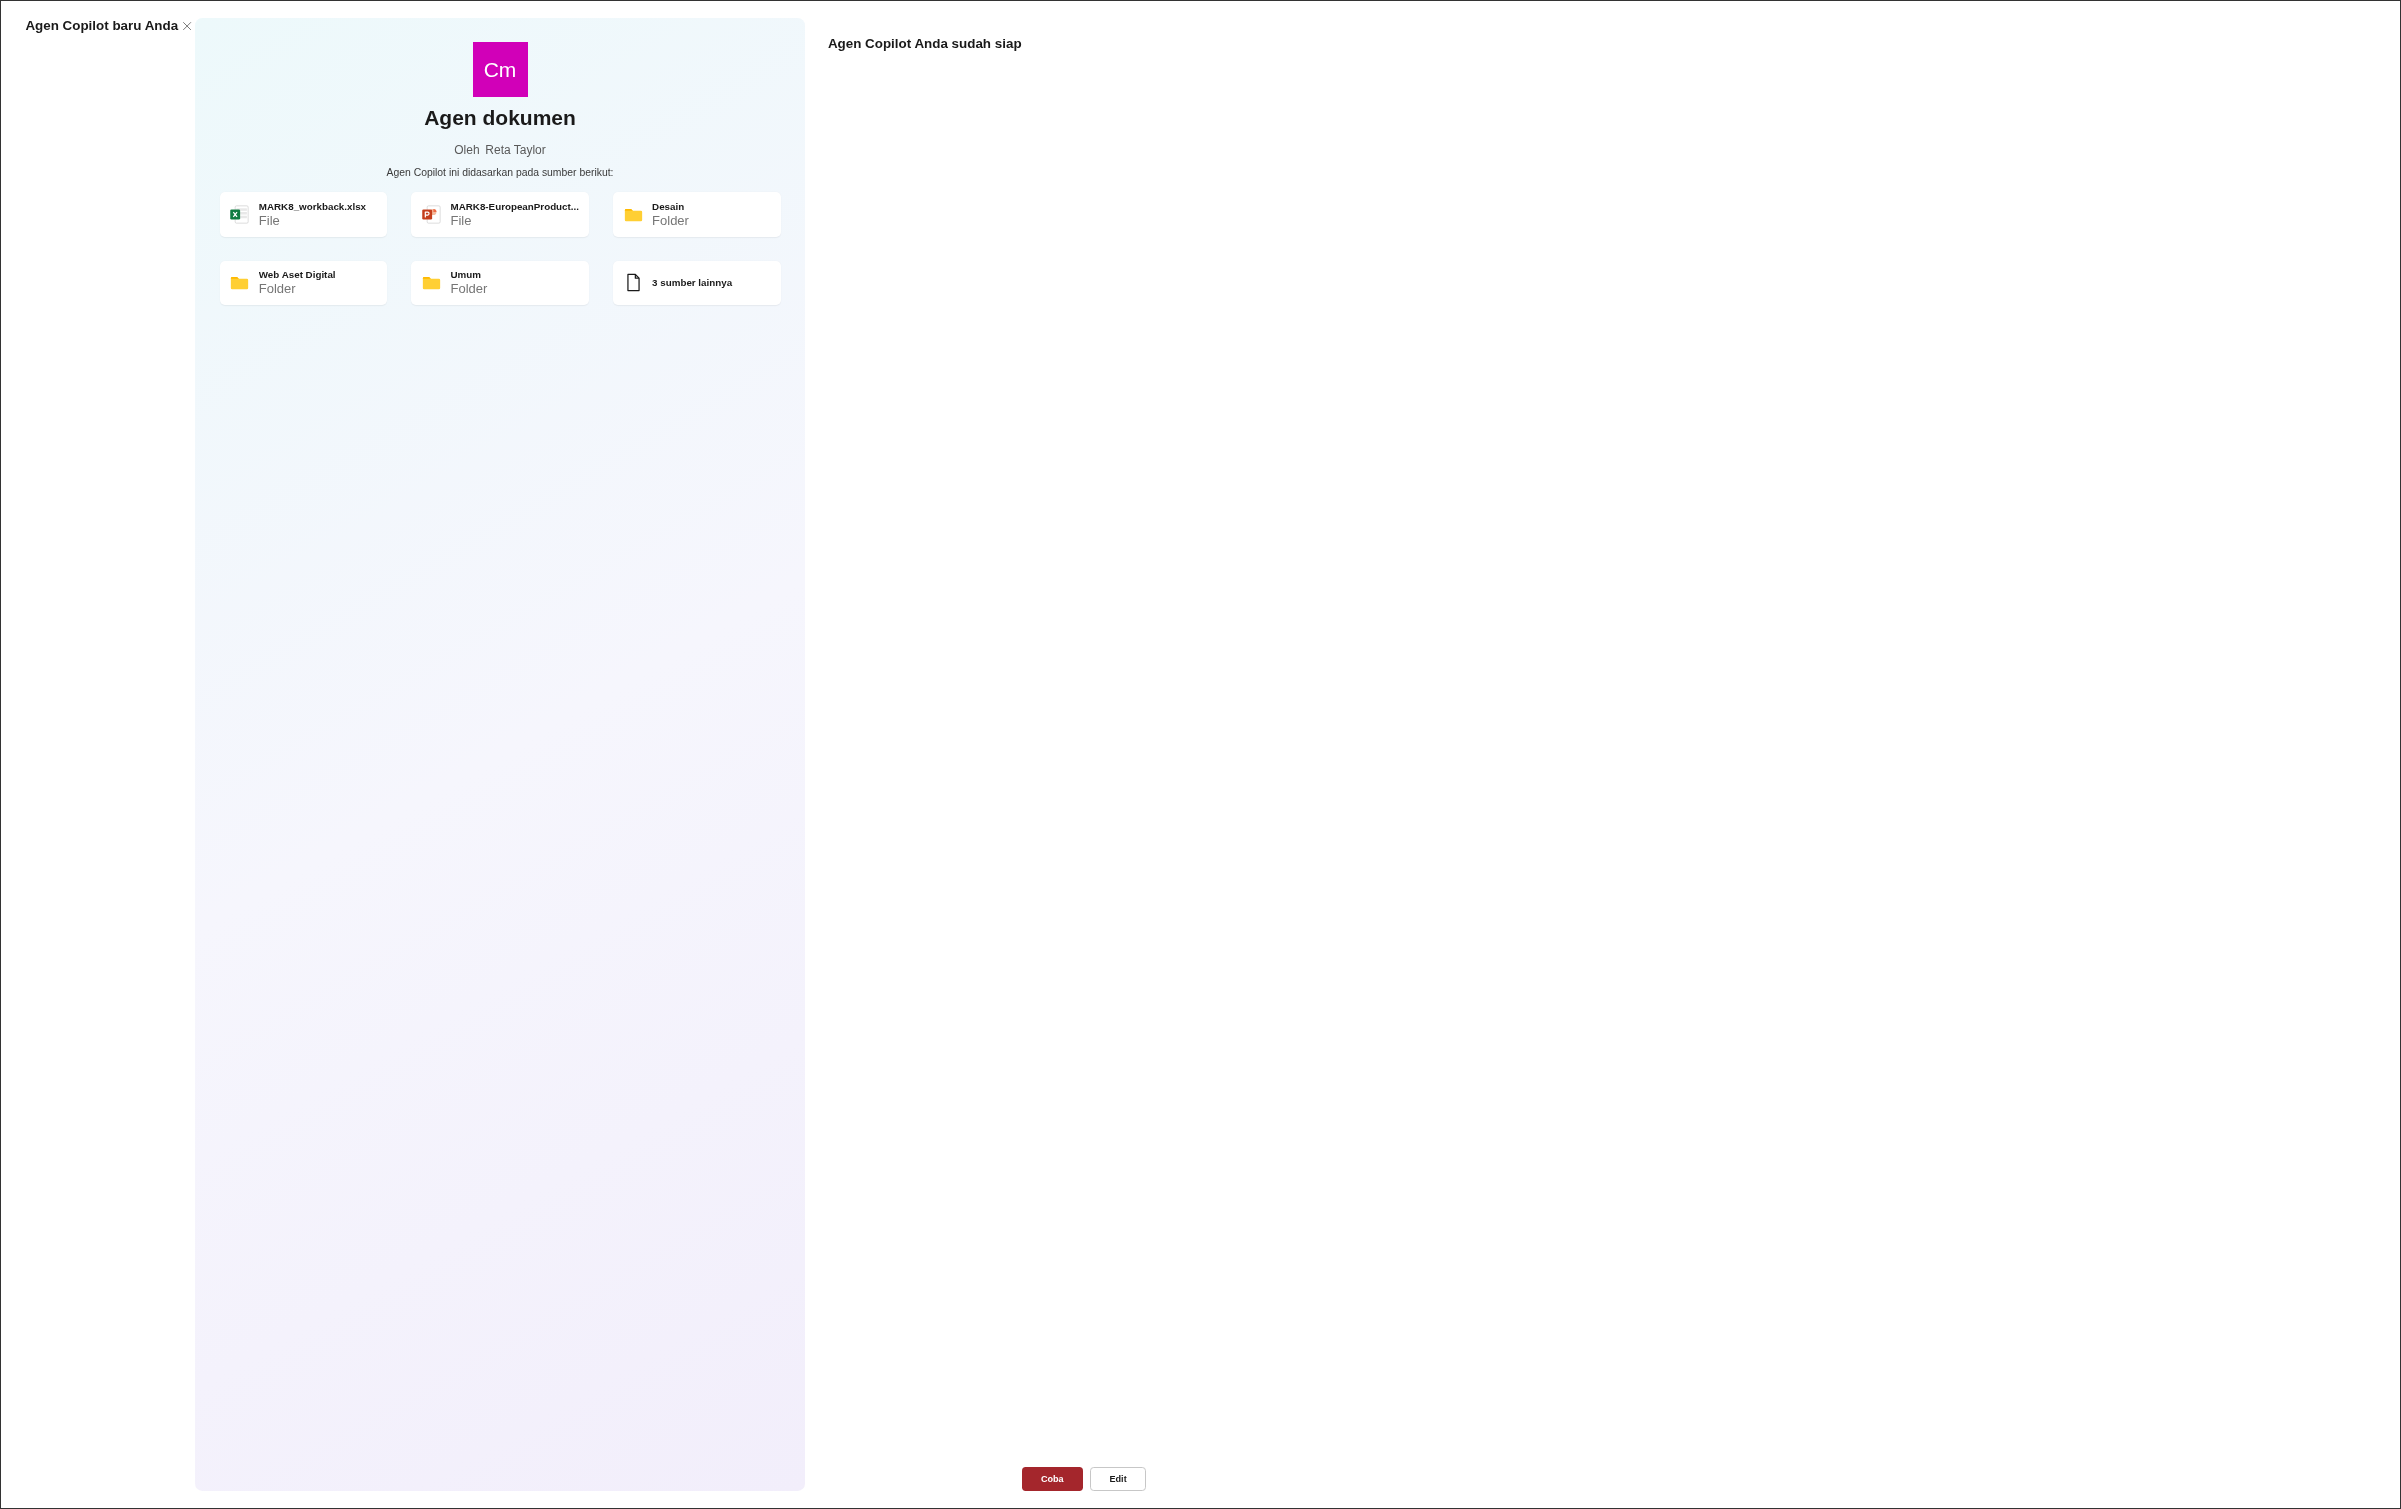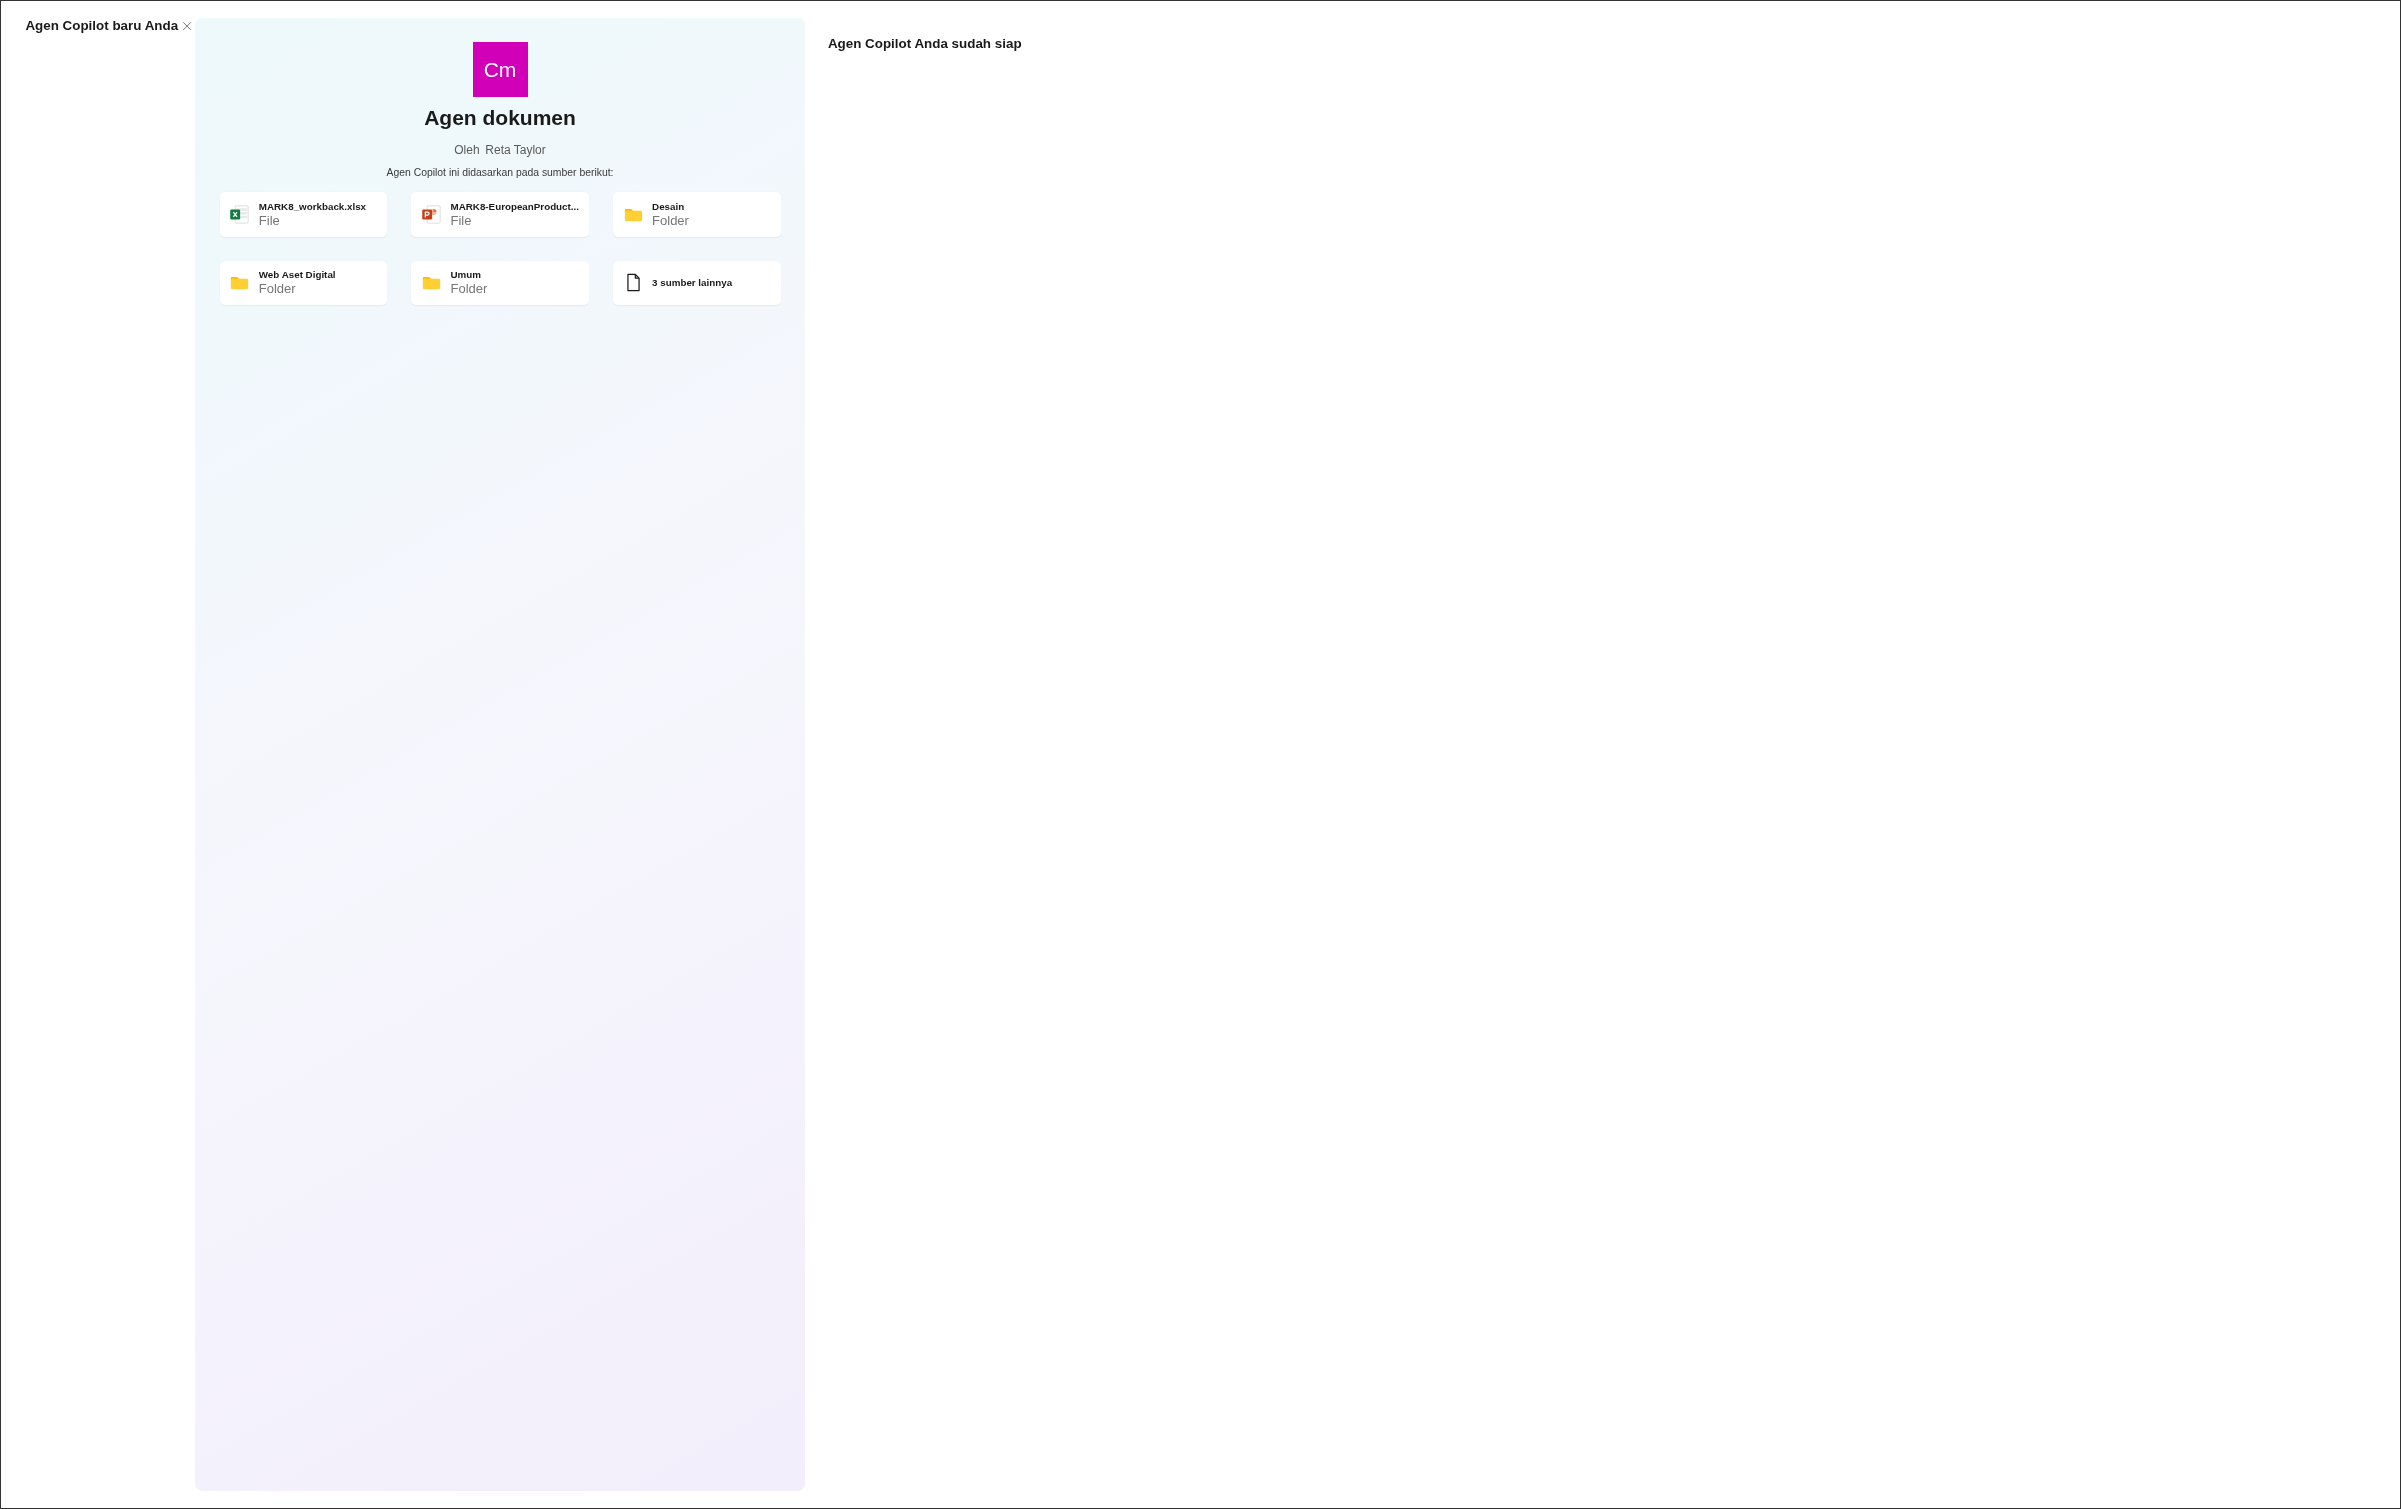--- a/index.html
+++ b/index.html
@@ -264,14 +264,18 @@
         </div>
       </div>
 
     </div>
   </div>
 
   <div class="ready-section">
     <h2 class="ready-title">Agen Copilot Anda sudah siap</h2>
   </div>
 
+  <div class="footer-actions">
+    <button class="btn btn-primary">Coba</button>
+    <button class="btn btn-secondary">Edit</button>
+  </div>
 </div>
 
 
 </body></html>

